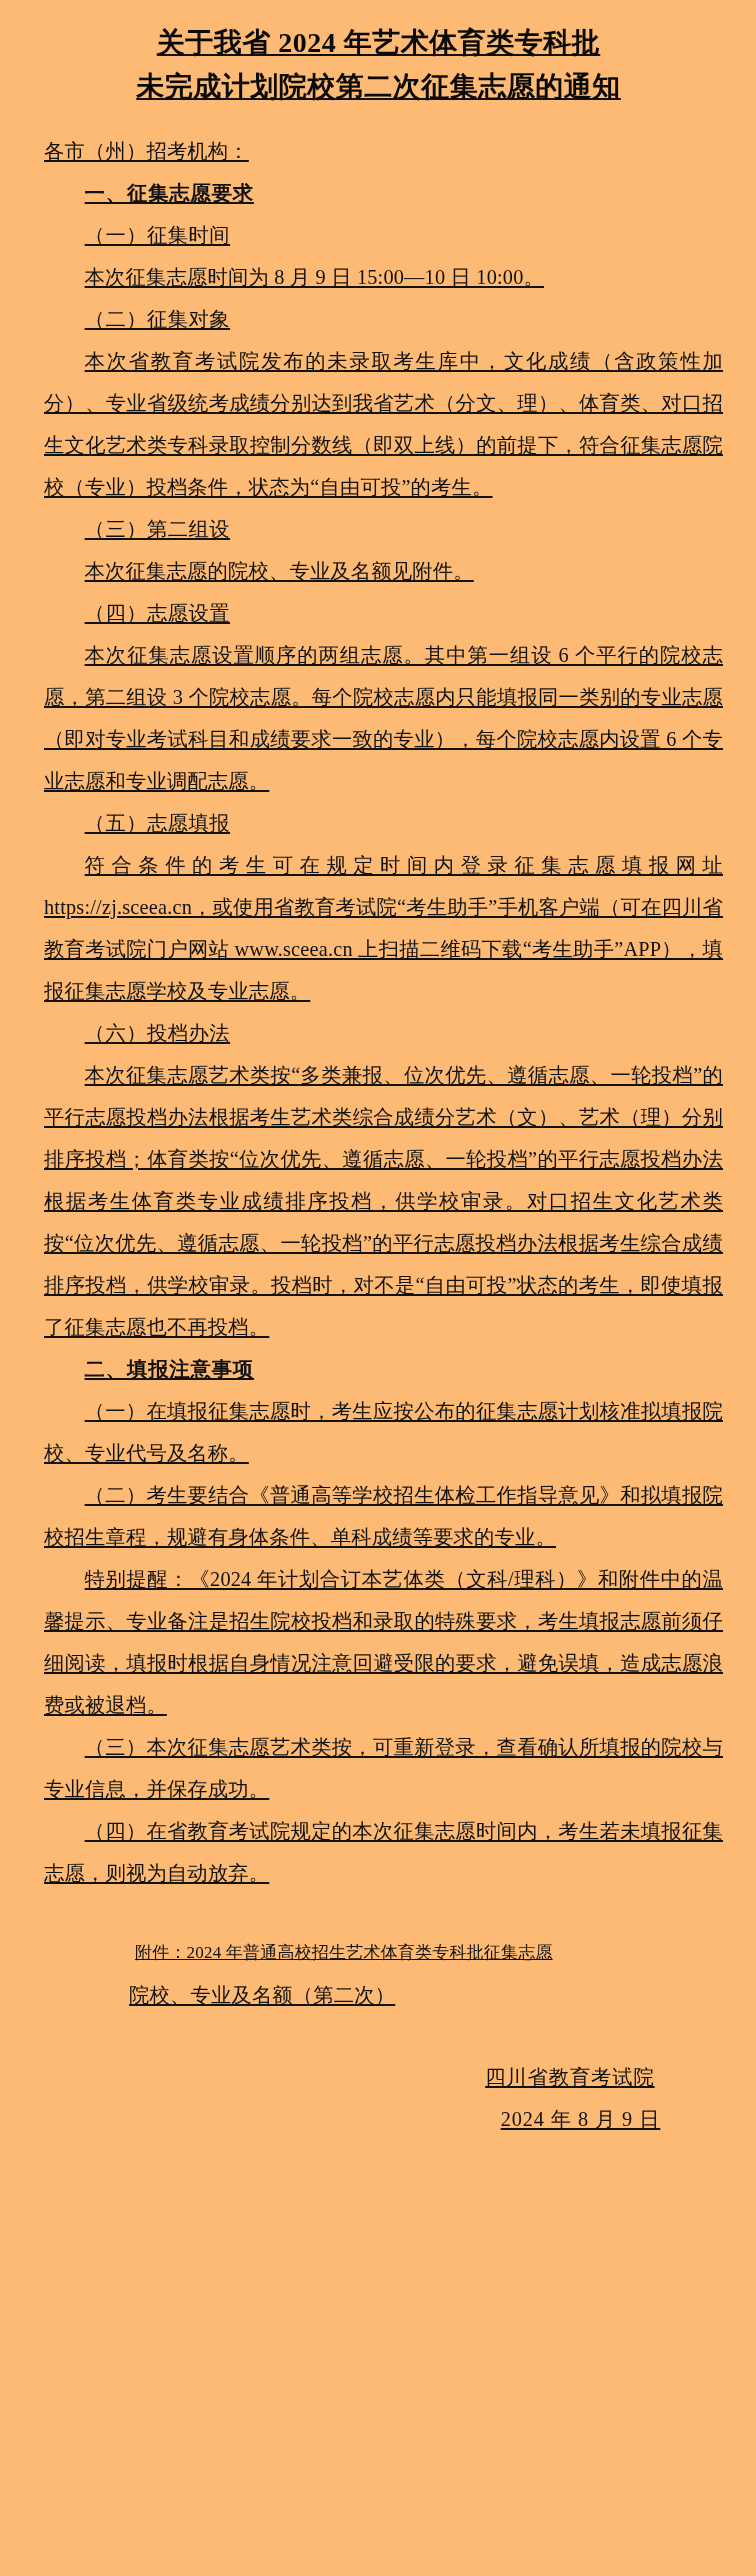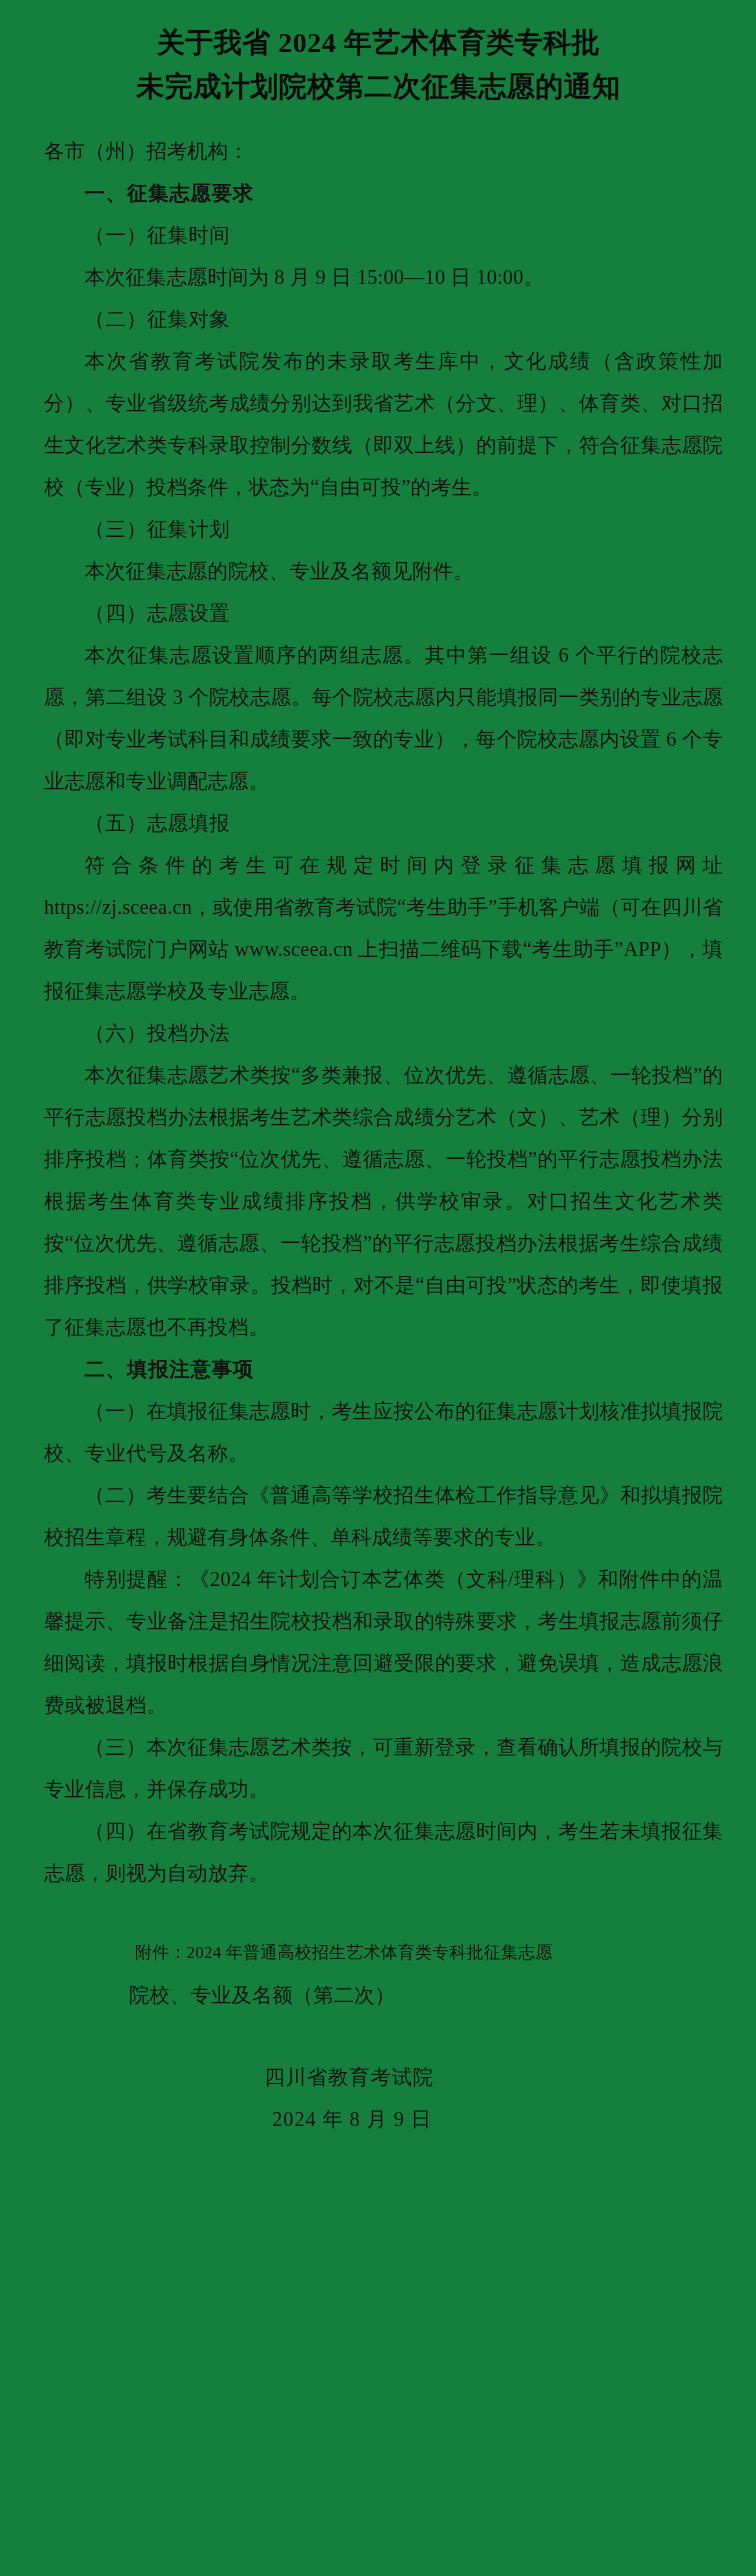--- a/index.html
+++ b/index.html
@@ -14,21 +14,22 @@
     color: #111111;
     -webkit-font-smoothing: antialiased;
   }
 
   .page {
     width: 757px;
     min-height: 2576px;
     box-sizing: border-box;
     padding: 0;
     position: relative;
-    background: #15803d;
+    background: #fdba74;
+    text-decoration: underline;
   }
 
   
   .doc-title {
     margin: 0;
     padding: 21px 57px 0 57px;
     text-align: center;
     font-weight: bold;
     font-size: 28px;
     line-height: 44px;
@@ -107,21 +108,20 @@
   .signature {
     margin-top: 40px;
     padding-right: 57px;
     text-align: right;
     font-size: 20.3px;
     line-height: 42px;
     letter-spacing: 0.9px;
   }
   .signature .sig-line {
     display: block;
-    text-align: center;
   }
   .signature .sig-org { padding-right: 11.4px; }
   .signature .sig-date { padding-right: 5.7px; }
 
   .spacer-lg { height: 26.5px; }
 </style>
 </head>
 <body>
 
 <div class="page">
@@ -137,21 +137,21 @@
 
 
     <p class="para h1-sec">一、征集志愿要求</p>
 
     <p class="para h2-sec">（一）征集时间</p>
     <p class="para indent2">本次征集志愿时间为 8 月 9 日 15:00—10 日 10:00。</p>
 
     <p class="para h2-sec">（二）征集对象</p>
     <p class="para indent2">本次省教育考试院发布的未录取考生库中，文化成绩（含政策性加分）、专业省级统考成绩分别达到我省艺术（分文、理）、体育类、对口招生文化艺术类专科录取控制分数线（即双上线）的前提下，符合征集志愿院校（专业）投档条件，状态为“自由可投”的考生。</p>
 
-    <p class="para h2-sec">（三）征集计划</p>
+    <p class="para h2-sec">（三）第二组设</p>
     <p class="para indent2">本次征集志愿的院校、专业及名额见附件。</p>
 
     <p class="para h2-sec">（四）志愿设置</p>
     <p class="para indent2">本次征集志愿设置顺序的两组志愿。其中第一组设 6 个平行的院校志愿，第二组设 3 个院校志愿。每个院校志愿内只能填报同一类别的专业志愿（即对专业考试科目和成绩要求一致的专业），每个院校志愿内设置 6 个专业志愿和专业调配志愿。</p>
 
     <p class="para h2-sec">（五）志愿填报</p>
     <p class="para indent2">符合条件的考生可在规定时间内登录征集志愿填报网址 https://zj.sceea.cn，或使用省教育考试院“考生助手”手机客户端（可在四川省教育考试院门户网站 www.sceea.cn 上扫描二维码下载“考生助手”APP），填报征集志愿学校及专业志愿。</p>
 
     <p class="para h2-sec">（六）投档办法</p>
     <p class="para indent2">本次征集志愿艺术类按“多类兼报、位次优先、遵循志愿、一轮投档”的平行志愿投档办法根据考生艺术类综合成绩分艺术（文）、艺术（理）分别排序投档；体育类按“位次优先、遵循志愿、一轮投档”的平行志愿投档办法根据考生体育类专业成绩排序投档，供学校审录。对口招生文化艺术类按“位次优先、遵循志愿、一轮投档”的平行志愿投档办法根据考生综合成绩排序投档，供学校审录。投档时，对不是“自由可投”状态的考生，即使填报了征集志愿也不再投档。</p>

